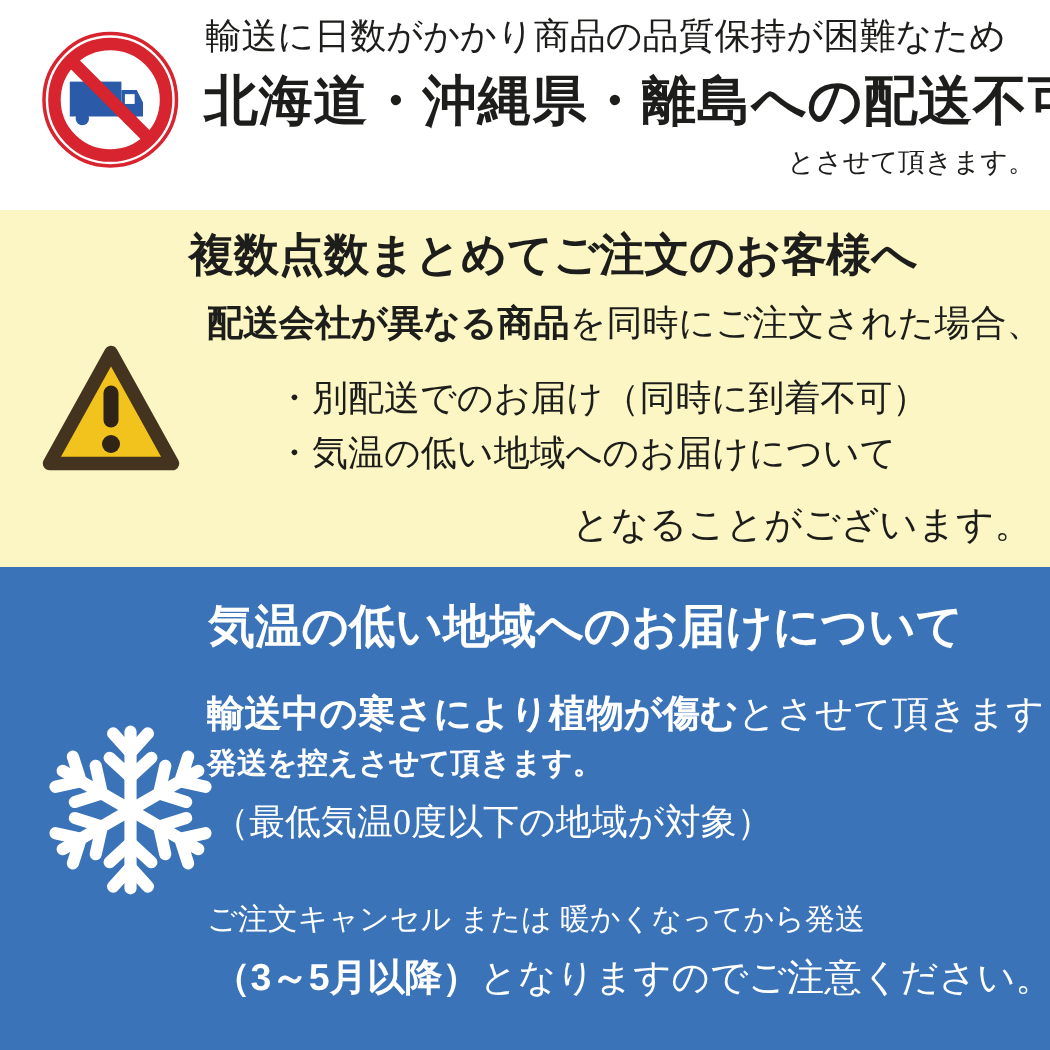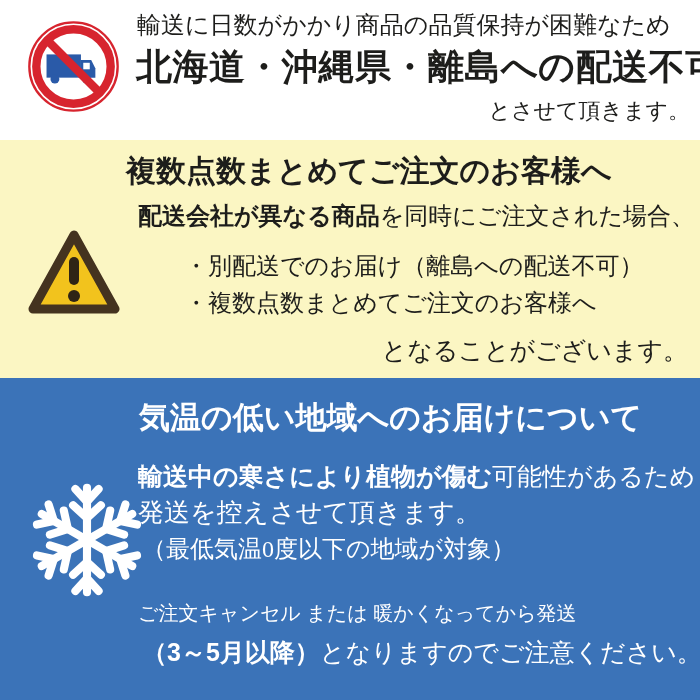--- a/index.html
+++ b/index.html
@@ -20,31 +20,31 @@
   .icon-sign{left:27px;top:20px;width:93px;height:93px;}
   .icon-triangle{left:23px;top:84px;width:102px;height:100px;}
   .icon-snowflake{left:29px;top:104px;width:116px;height:116px;}
   .line{position:absolute;white-space:nowrap;color:var(--text_dark,#1d1d1b);line-height:1.15;}
   .sec-blue .line{color:var(--text_light,#fff);}
   .ta-right{text-align:right;}
   .b{font-weight:700;}
   
   .nd-intro{left:137px;top:11px;width:553px;font-size:24px;}
   .nd-headline{left:136px;top:46px;width:556px;font-size:36px;font-weight:700;letter-spacing:0.5px;}
-  .nd-closing{left:138px;top:98px;width:552px;font-size:22px;}
+  .nd-closing{left:138px;top:98px;width:552px;font-size:18px;}
   
   .mo-heading{left:126px;top:14px;width:552px;font-size:30px;font-weight:700;}
   .mo-lead{left:138px;top:62px;width:552px;font-size:24px;}
   .mo-bullet1{left:184px;top:112px;font-size:24px;}
   .mo-bullet2{left:184px;top:149px;font-size:24px;}
   .mo-closing{left:138px;top:196px;width:550px;font-size:25px;text-align:right;}
   
   .cr-heading{left:139px;top:22px;width:552px;font-size:31px;font-weight:700;}
   .cr-body1{left:138px;top:84px;width:552px;font-size:25px;}
-  .cr-body2{left:138px;top:120px;font-size:26px;font-weight:400;}
+  .cr-body2{left:138px;top:120px;font-size:20px;font-weight:700;}
   .cr-note{left:142px;top:158px;font-size:24px;font-family:Liberation Serif, serif;}
   .cr-action{left:138px;top:224px;font-size:20px;}
   .cr-action2{left:142px;top:260px;font-size:25px;}
   
   .sign-edge{fill:#ffffff;stroke:var(--sign_red,#d7242e);stroke-width:2.5;}
   .sign-ring{fill:#ffffff;stroke:var(--sign_red,#d7242e);stroke-width:9;}
   .truck{fill:var(--truck_blue,#2a5aa8);}
   .truck-window{fill:#ffffff;}
   .slash{stroke:var(--sign_red,#d7242e);stroke-width:9;}
   .tri-body{fill:var(--triangle_yellow,#f2c31d);stroke:var(--triangle_border,#44331f);
@@ -76,42 +76,42 @@
   </section>
 
   <section class="sec sec-yellow">
     <svg class="icon icon-triangle" viewBox="0 0 100 100" aria-hidden="true">
       <path class="tri-body" d="M50 11 L91 85 L9 85 Z"></path>
       <rect class="tri-mark" x="45" y="33" width="10" height="28" rx="5"></rect>
       <circle class="tri-mark" cx="50" cy="72" r="6"></circle>
     </svg>
     <div class="line mo-heading">複数点数まとめてご注文のお客様へ</div>
     <div class="line mo-lead"><span class="b">配送会社が異なる商品</span><span>を同時にご注文された場合、</span></div>
-    <div class="line mo-bullet1">・別配送でのお届け（離島への配送不可）</div>
-    <div class="line mo-bullet2">・複数点数まとめてご注文のお客様へ</div>
+    <div class="line mo-bullet1">・別配送でのお届け（同時に到着不可）</div>
+    <div class="line mo-bullet2">・気温の低い地域へのお届けについて</div>
     <div class="line mo-closing ta-right">となることがございます。</div>
   </section>
 
   <section class="sec sec-blue">
     <svg class="icon icon-snowflake" viewBox="-50 -50 100 100" aria-hidden="true">
       <defs>
         <g id="flake-arm" class="flake">
           <path d="M0 3 L0 -45"></path>
           <path d="M-12 -30 L0 -19 L12 -30"></path>
           <path d="M-10 -44 L0 -33 L10 -44"></path>
         </g>
       </defs>
       <use href="#flake-arm"></use>
       <use href="#flake-arm" transform="rotate(60)"></use>
       <use href="#flake-arm" transform="rotate(120)"></use>
       <use href="#flake-arm" transform="rotate(180)"></use>
       <use href="#flake-arm" transform="rotate(240)"></use>
       <use href="#flake-arm" transform="rotate(300)"></use>
     </svg>
     <div class="line cr-heading">気温の低い地域へのお届けについて</div>
-    <div class="line cr-body1"><span class="b">輸送中の寒さにより植物が傷む</span><span>可能性があるため</span></div>
+    <div class="line cr-body1"><span class="b">輸送中の寒さにより植物が傷む</span><span>とさせて頂きます</span></div>
     <div class="line cr-body2">発送を控えさせて頂きます。</div>
     <div class="line cr-note">（最低気温0度以下の地域が対象）</div>
     <div class="line cr-action">ご注文キャンセル または 暖かくなってから発送</div>
     <div class="line cr-action2"><span class="b">（3～5月以降）</span><span>となりますのでご注意ください。</span></div>
   </section>
 
 </div>
 
 </body></html>

